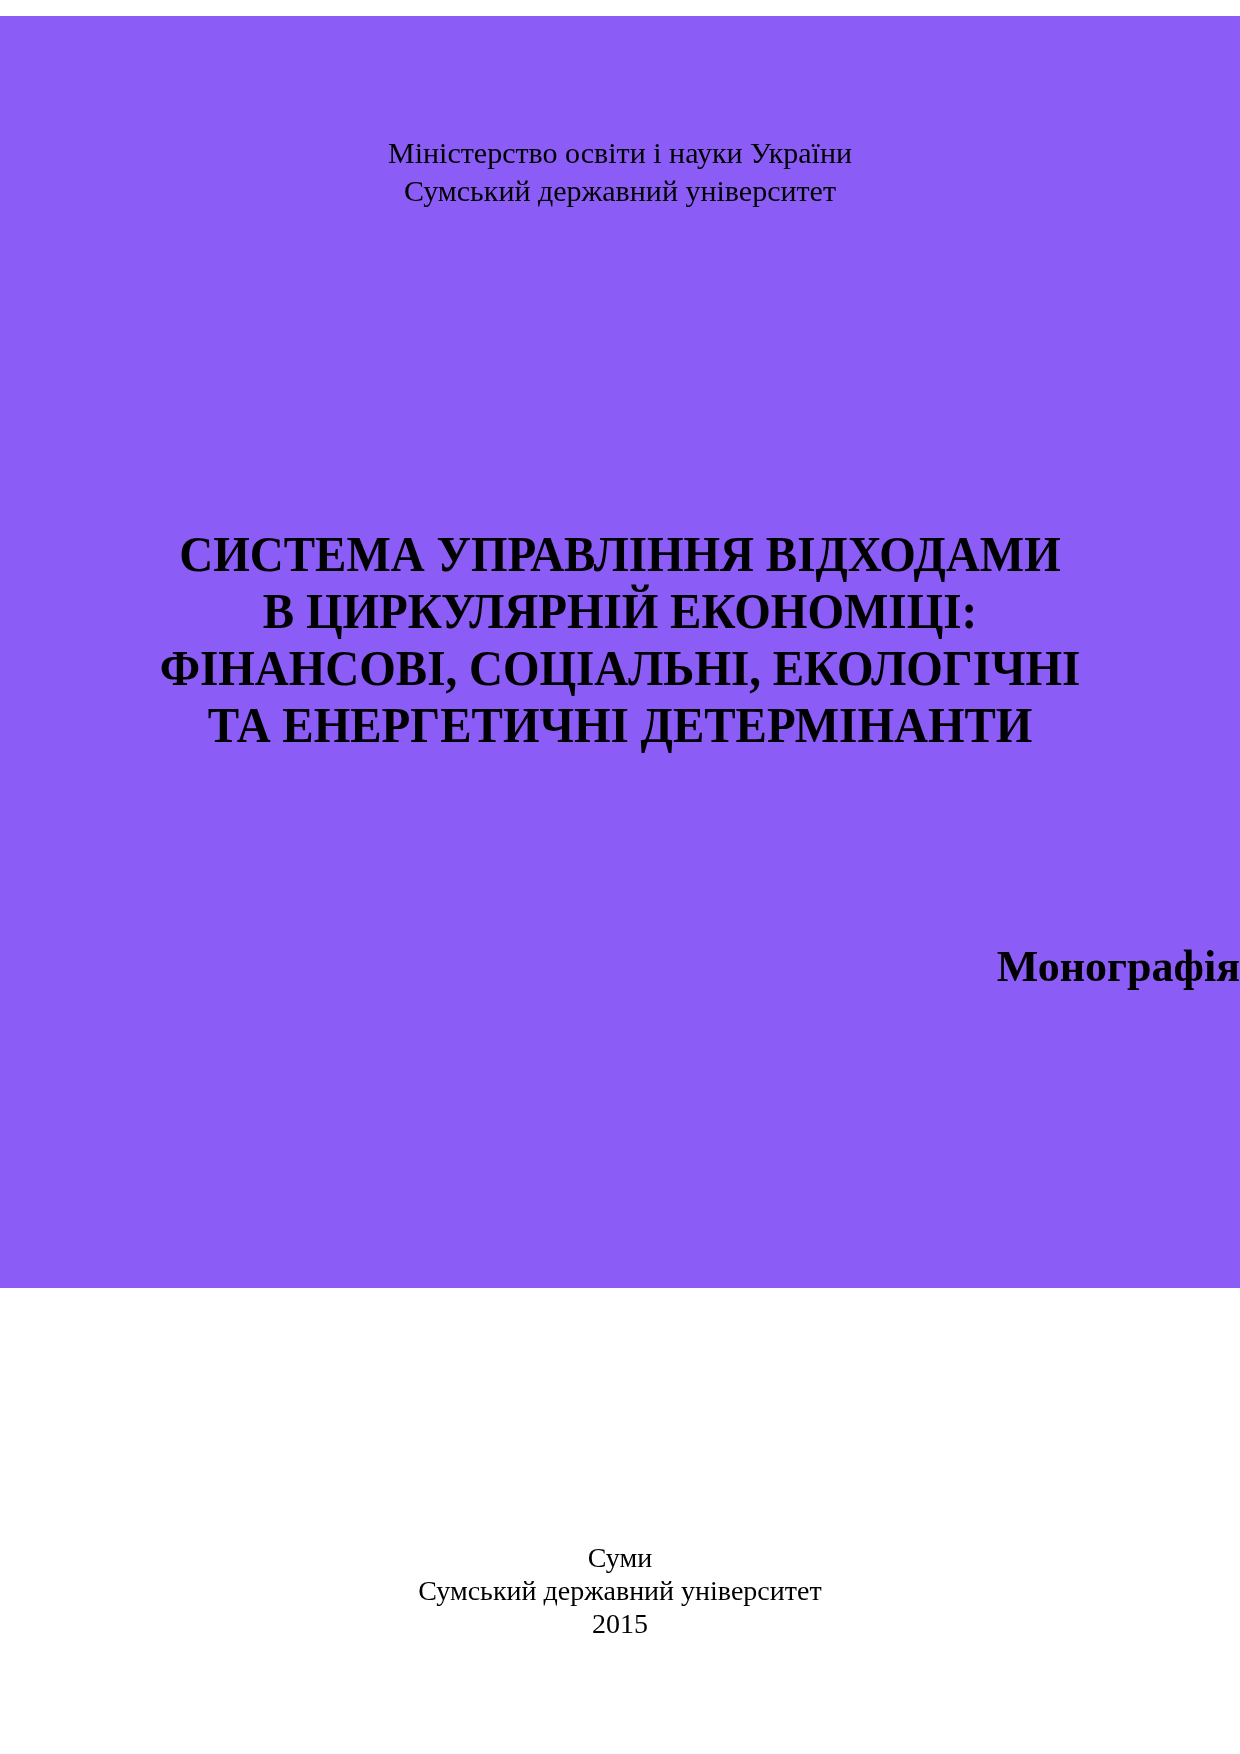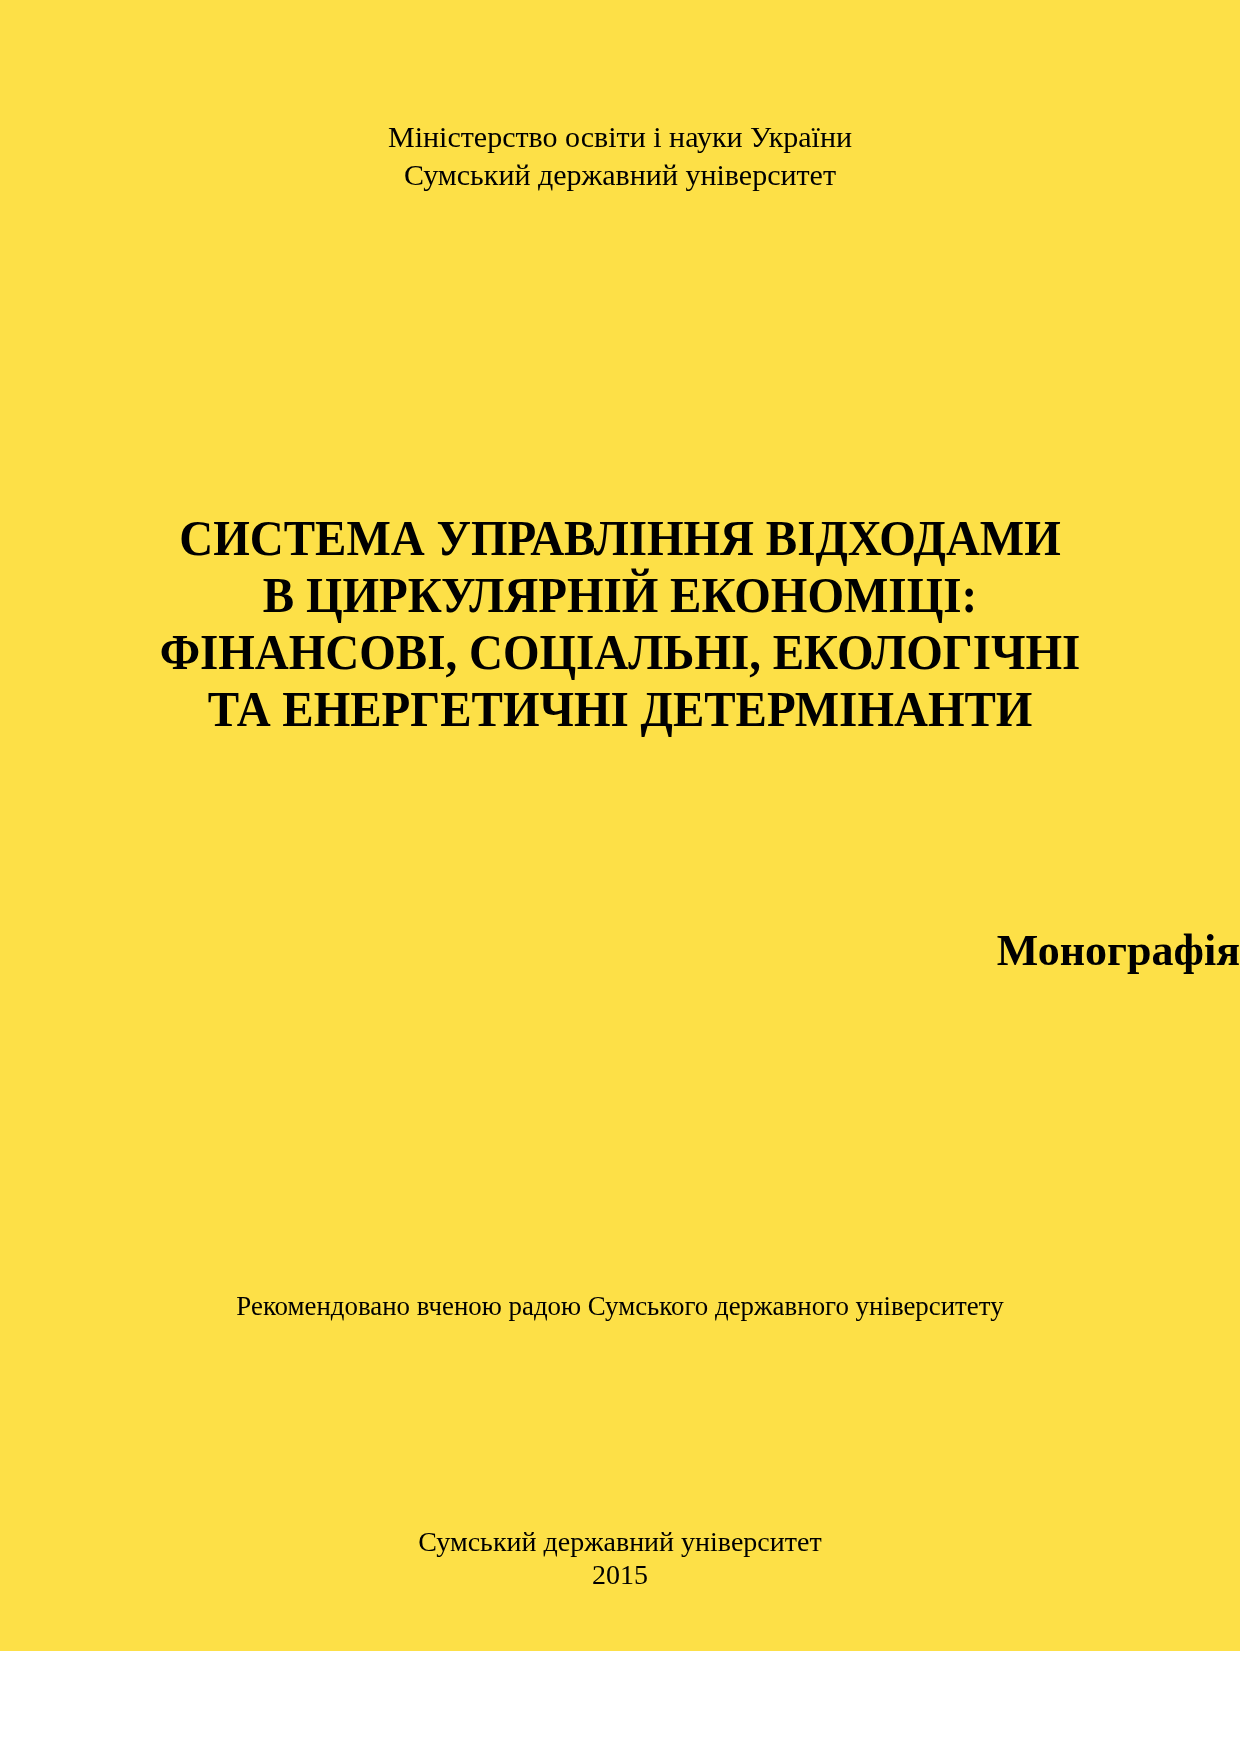--- a/index.html
+++ b/index.html
@@ -10,24 +10,24 @@
     body {
       width: 1240px;
       height: 1754px;
       position: relative;
       overflow: hidden;
       color: #000000;
       font-family: "Liberation Serif", "DejaVu Serif", serif;
     }
     .page {
       position: absolute;
-      left: 0; top: 0;
+      left: 0; top: 16px;
       width: 1240px;
-      height: 1651px;
-      background: #fde047;
+      height: 1272px;
+      background: #8b5cf6;
     }
     .block {
       position: absolute;
       left: 0;
       width: 1240px;
       text-align: center;
     }
     .line { display: block; white-space: nowrap; }
 
     .header-block {
@@ -97,22 +97,20 @@
   <div class="block title-block">
     <span class="line">СИСТЕМА УПРАВЛІННЯ ВІДХОДАМИ</span>
     <span class="line">В ЦИРКУЛЯРНІЙ ЕКОНОМІЦІ:</span>
     <span class="line">ФІНАНСОВІ, СОЦІАЛЬНІ, ЕКОЛОГІЧНІ</span>
     <span class="line">ТА ЕНЕРГЕТИЧНІ ДЕТЕРМІНАНТИ</span>
   </div>
 
   <div class="block genre-block">Монографія</div>
 
 
-  <div class="block recommend-block">
-    <span class="line">Рекомендовано вченою радою Сумського державного університету</span>
-  </div>
 
   <div class="block imprint-block">
+    <span class="line">Суми</span>
     <span class="line">Сумський державний університет</span>
     <span class="line">2015</span>
   </div>
 
 </div>
 
 </body></html>

